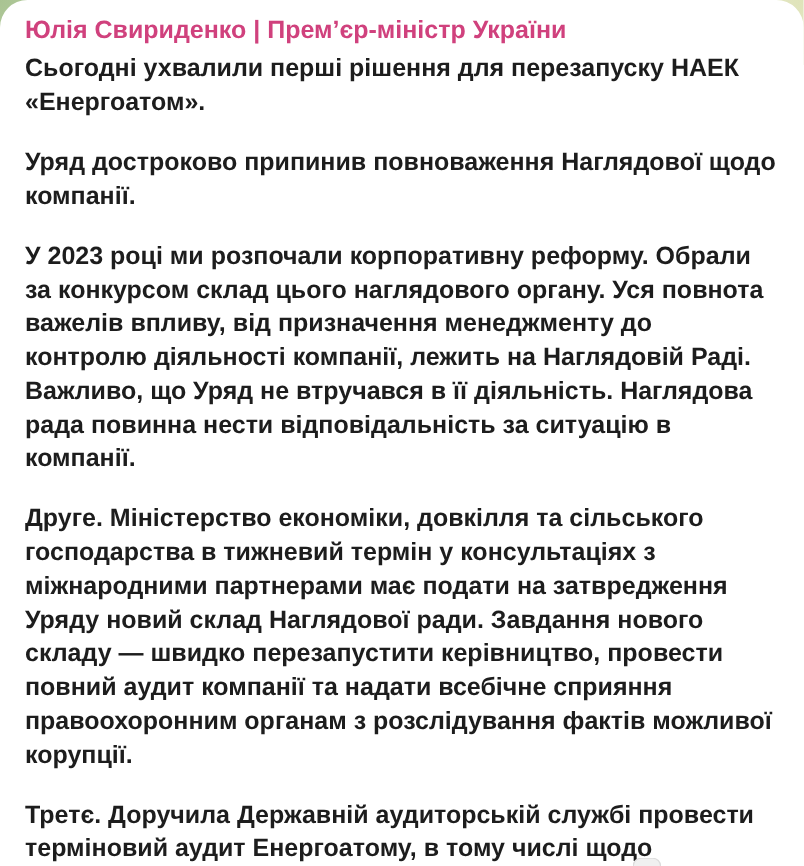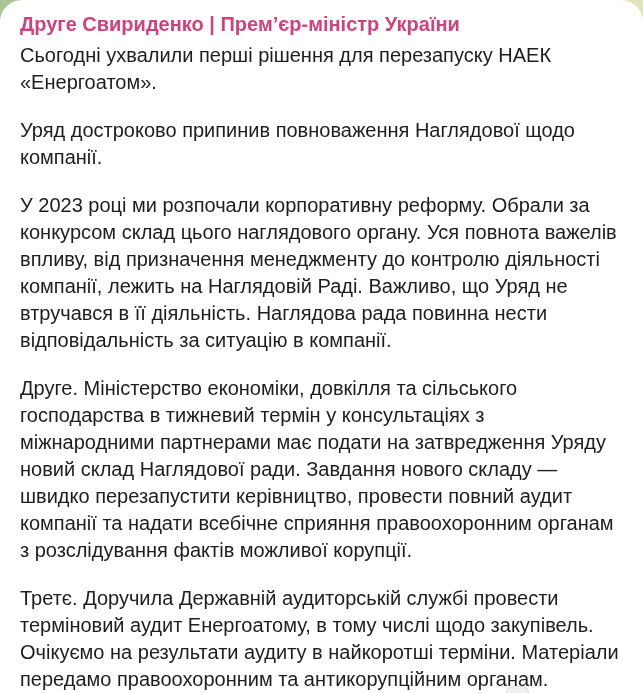--- a/index.html
+++ b/index.html
@@ -44,20 +44,21 @@
   }
   .sender {
     color: #d0417d;
     font-weight: 700;
     margin: 0 0 4px 0;
     cursor: pointer;
     white-space: nowrap;
   }
   .bubble p {
     margin: 0 0 21px 0;
+    font-weight: bold;
   }
   
   .cutoff {
     position: absolute;
     left: 506px;
     bottom: 0;
     width: 23px;
     height: 7px;
     background: #f0f0f0;
     border: 1px solid #dcdcdc;
@@ -67,21 +68,21 @@
   }
 </style>
 </head>
 <body>
 
 <div class="screen">
   <div class="bg-corner left"></div>
   <div class="bg-corner right"></div>
 
   <div class="bubble">
-    <div class="sender">Друге Свириденко | Прем’єр-міністр України</div>
+    <div class="sender">Юлія Свириденко | Прем’єр-міністр України</div>
 
     <p>Сьогодні ухвалили перші рішення для перезапуску НАЕК «Енергоатом».</p>
 
     <p>Уряд достроково припинив повноваження Наглядової щодо компанії.</p>
 
     <p>У 2023 році ми розпочали корпоративну реформу. Обрали за конкурсом склад цього наглядового органу. Уся повнота важелів впливу, від призначення менеджменту до контролю діяльності компанії, лежить на Наглядовій Раді. Важливо, що Уряд не втручався в її діяльність. Наглядова рада повинна нести відповідальність за ситуацію в компанії.</p>
 
     <p>Друге. Міністерство економіки, довкілля та сільського господарства в тижневий термін у консультаціях з міжнародними партнерами має подати на затвредження Уряду новий склад Наглядової ради. Завдання нового складу — швидко перезапустити керівництво, провести повний аудит компанії та надати всебічне сприяння правоохоронним органам з розслідування фактів можливої корупції.</p>
 
     <p>Третє. Доручила Державній аудиторській службі провести терміновий аудит Енергоатому, в тому числі щодо закупівель. Очікуємо на результати аудиту в найкоротші терміни. Матеріали передамо правоохоронним та антикорупційним органам.</p>

